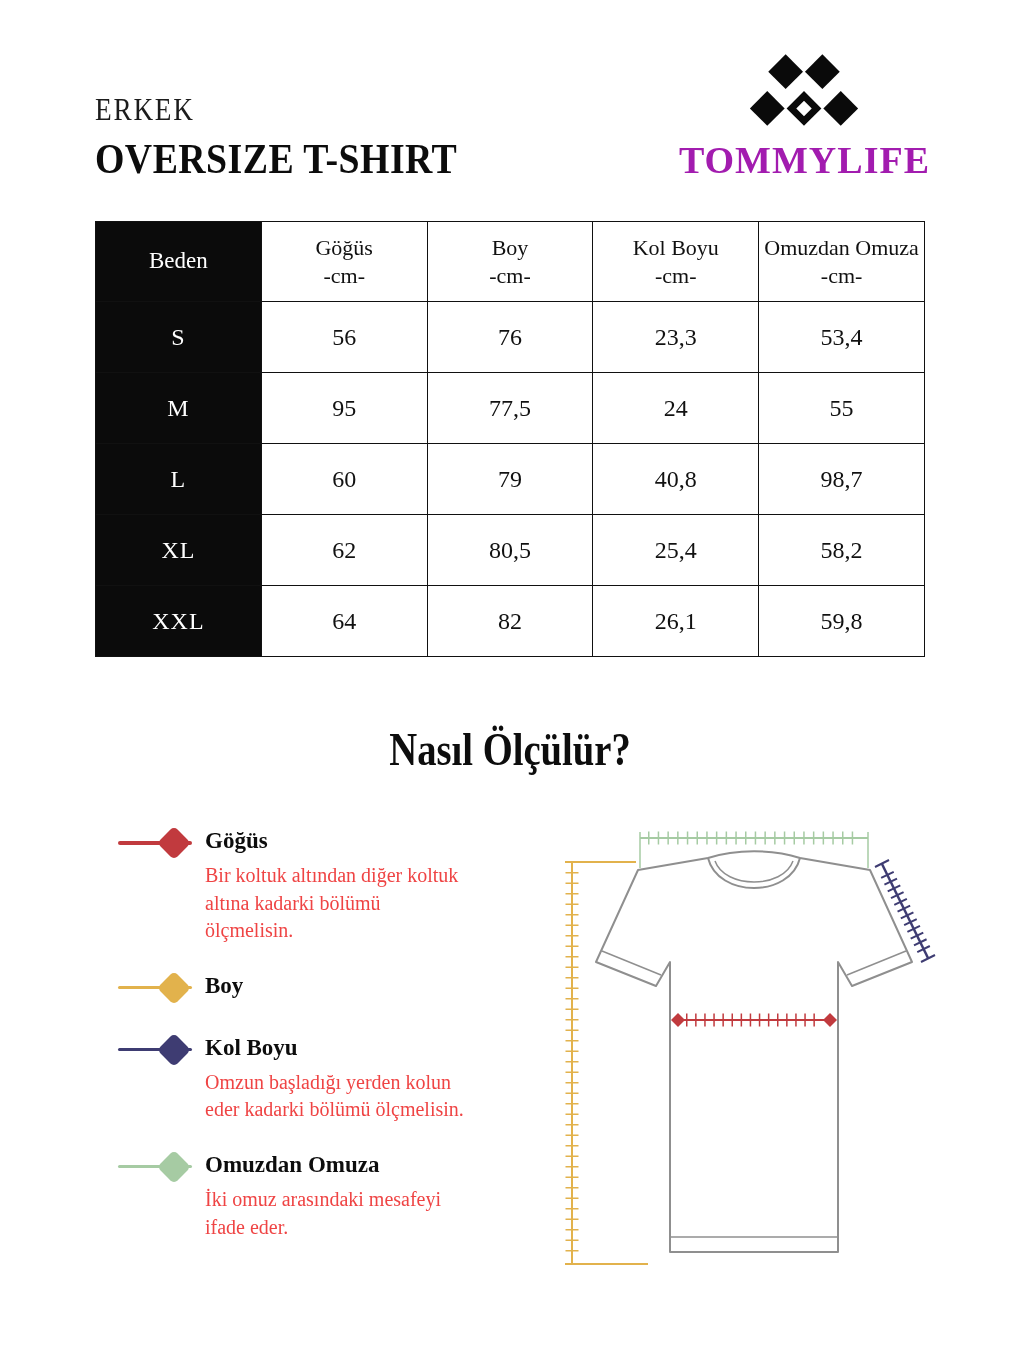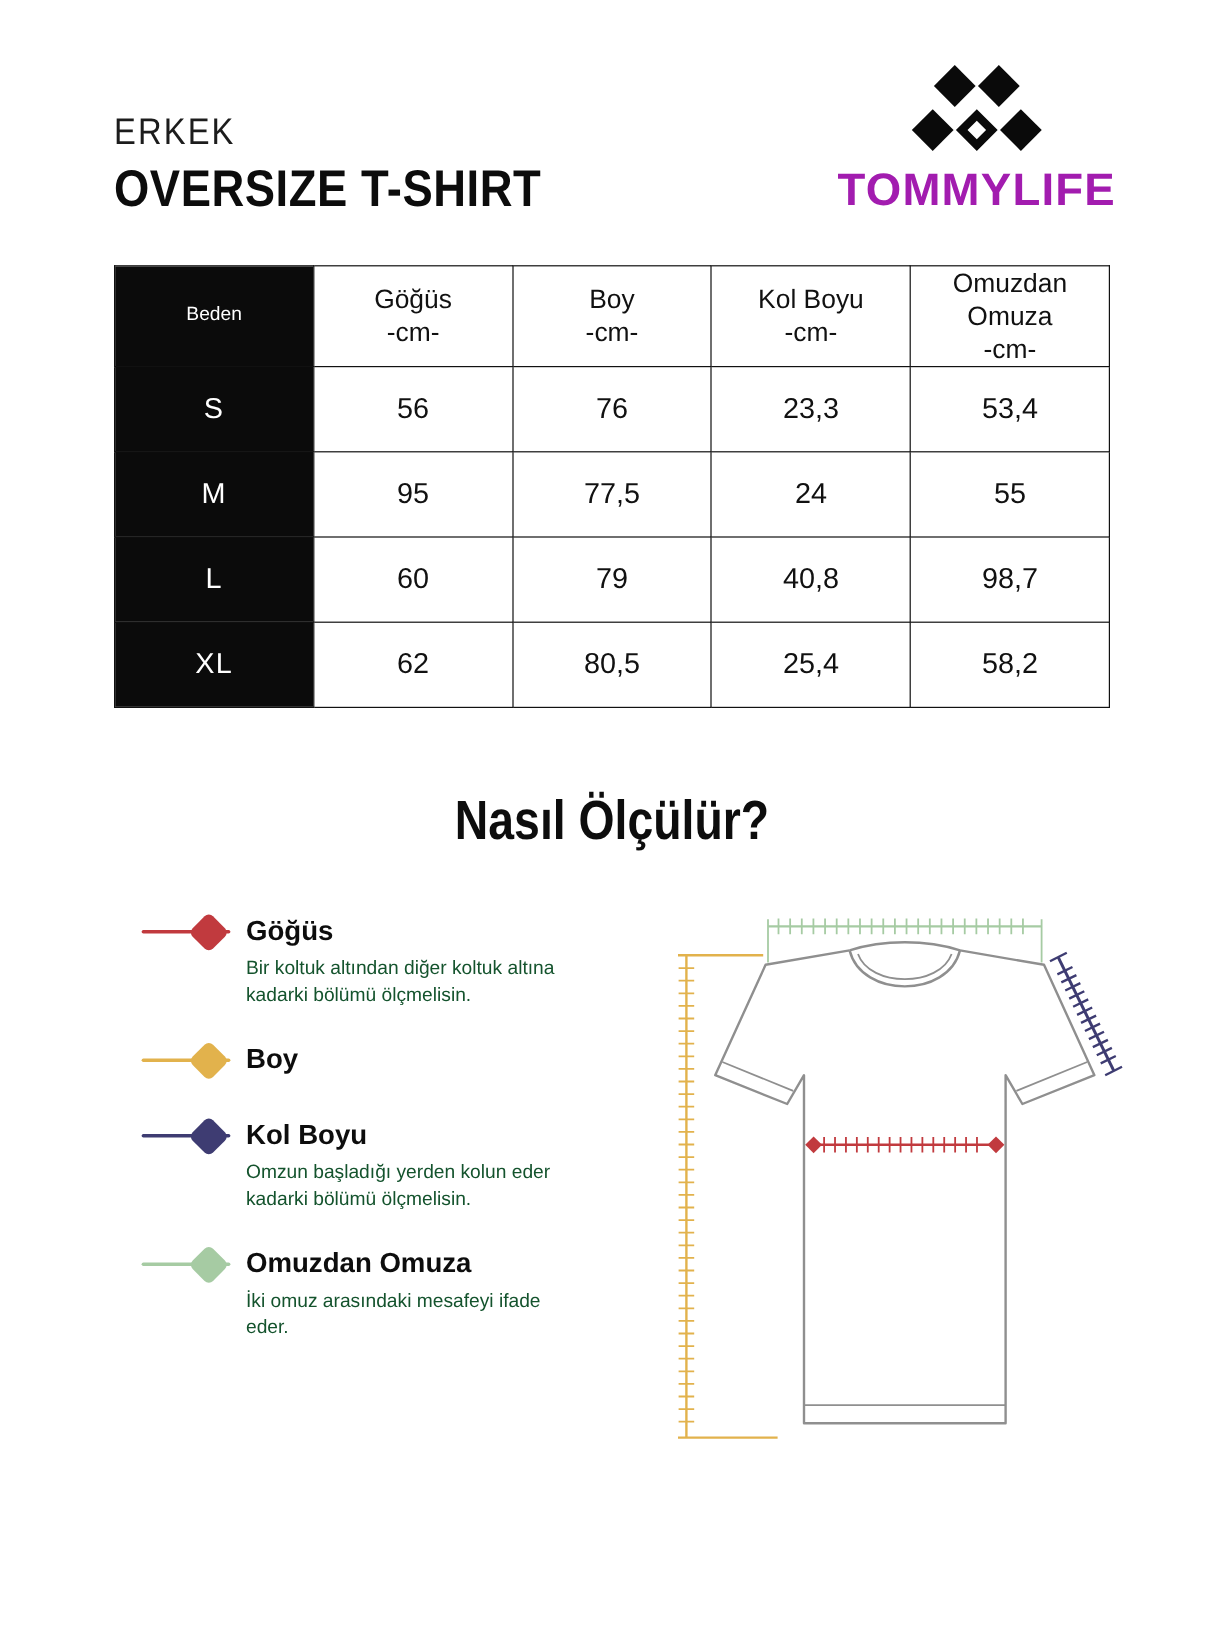--- a/index.html
+++ b/index.html
@@ -1,19 +1,19 @@
 <!DOCTYPE html>
 <html><head>
 <meta charset="utf-8">
 <style>
   * { margin:0; padding:0; box-sizing:border-box; }
   html,body { background:#ffffff; }
   .page {
     position:relative; width:1020px; height:1356px; background:#fff;
-    font-family:Liberation Sans, sans-serif; color:#111; overflow:hidden;
+    font-family:Liberation Serif, serif; color:#111; overflow:hidden;
   }
 
   
   .top { display:flex; justify-content:space-between; align-items:flex-start; padding:52px 90px 0 95px; }
   .title-block { margin-top:40px; }
   .category {
     font-size:31px; font-weight:400; letter-spacing:2px; color:#1c1c1c;
     transform:scaleX(0.88); transform-origin:left;
   }
   .product {
@@ -25,41 +25,41 @@
   .brand-name { font-size:38px; font-weight:700; letter-spacing:1px; color:#a21caf; white-space:nowrap; }
 
   
   .size-table { border-collapse:collapse; margin:38px auto 0; width:830px; table-layout:fixed; }
   .size-table th, .size-table td {
     border:1.5px solid #111; text-align:center; vertical-align:middle; font-weight:400;
   }
   .size-table thead th { height:80px; font-size:22px; line-height:1.25; }
   .size-table tbody td { height:71px; font-size:24px; }
   .size-col { background:#0b0b0b; color:#ffffff; }
-  .size-table thead .size-col { font-size:16px;margin-top:12px; }
+  .size-table thead .size-col { font-size:23px;margin-top:12px; }
   .size-table tbody .size-col { font-size:24px; letter-spacing:1px; }
   .unit { display:block; }
 
   
   .measure-title {
     margin-top:66px; text-align:center; font-size:46px; font-weight:700; color:#0d0d0d;
     transform:scaleX(0.84); transform-origin:center;
   }
   .measure-area { display:flex; margin-top:44px; padding-left:118px; }
   .legend { width:392px; padding-top:8px; flex:none; }
   .legend-item { display:flex; align-items:flex-start; margin-bottom:28px; }
   .marker { position:relative; width:74px; height:30px; flex:none; }
   .mline { position:absolute; left:0; top:13px; width:100%; height:3.5px; border-radius:2px; }
   .mdiamond {
     position:absolute; right:6px; top:3px; width:24px; height:24px;
     border-radius:5px; transform:rotate(45deg);
   }
   .ltext { margin-left:13px; }
   .lname { font-size:23px; font-weight:700; margin-bottom:8px; color:#0d0d0d; }
-  .ldesc { font-size:16px; line-height:1.38; color:#14532d; max-width:268px; }
+  .ldesc { font-size:20px; line-height:1.38; color:#ef4444; max-width:268px; }
   .diagram { flex:1; display:flex; justify-content:center; }
   .diagram svg { margin-top:4px; }
 </style>
 </head>
 <body>
 
 <div class="page">
 
   <div class="top">
     <div class="title-block">
@@ -124,20 +124,27 @@
         <td>40,8</td>
         <td>98,7</td>
       </tr>
       <tr>
         <td class="size-col">XL</td>
         <td>62</td>
         <td>80,5</td>
         <td>25,4</td>
         <td>58,2</td>
       </tr>
+      <tr>
+        <td class="size-col">XXL</td>
+        <td>64</td>
+        <td>82</td>
+        <td>26,1</td>
+        <td>59,8</td>
+      </tr>
     </tbody>
   </table>
 
   <div class="measure-title">Nasıl Ölçülür?</div>
 
   <div class="measure-area">
 
     <div class="legend">
 
       <div class="legend-item">

